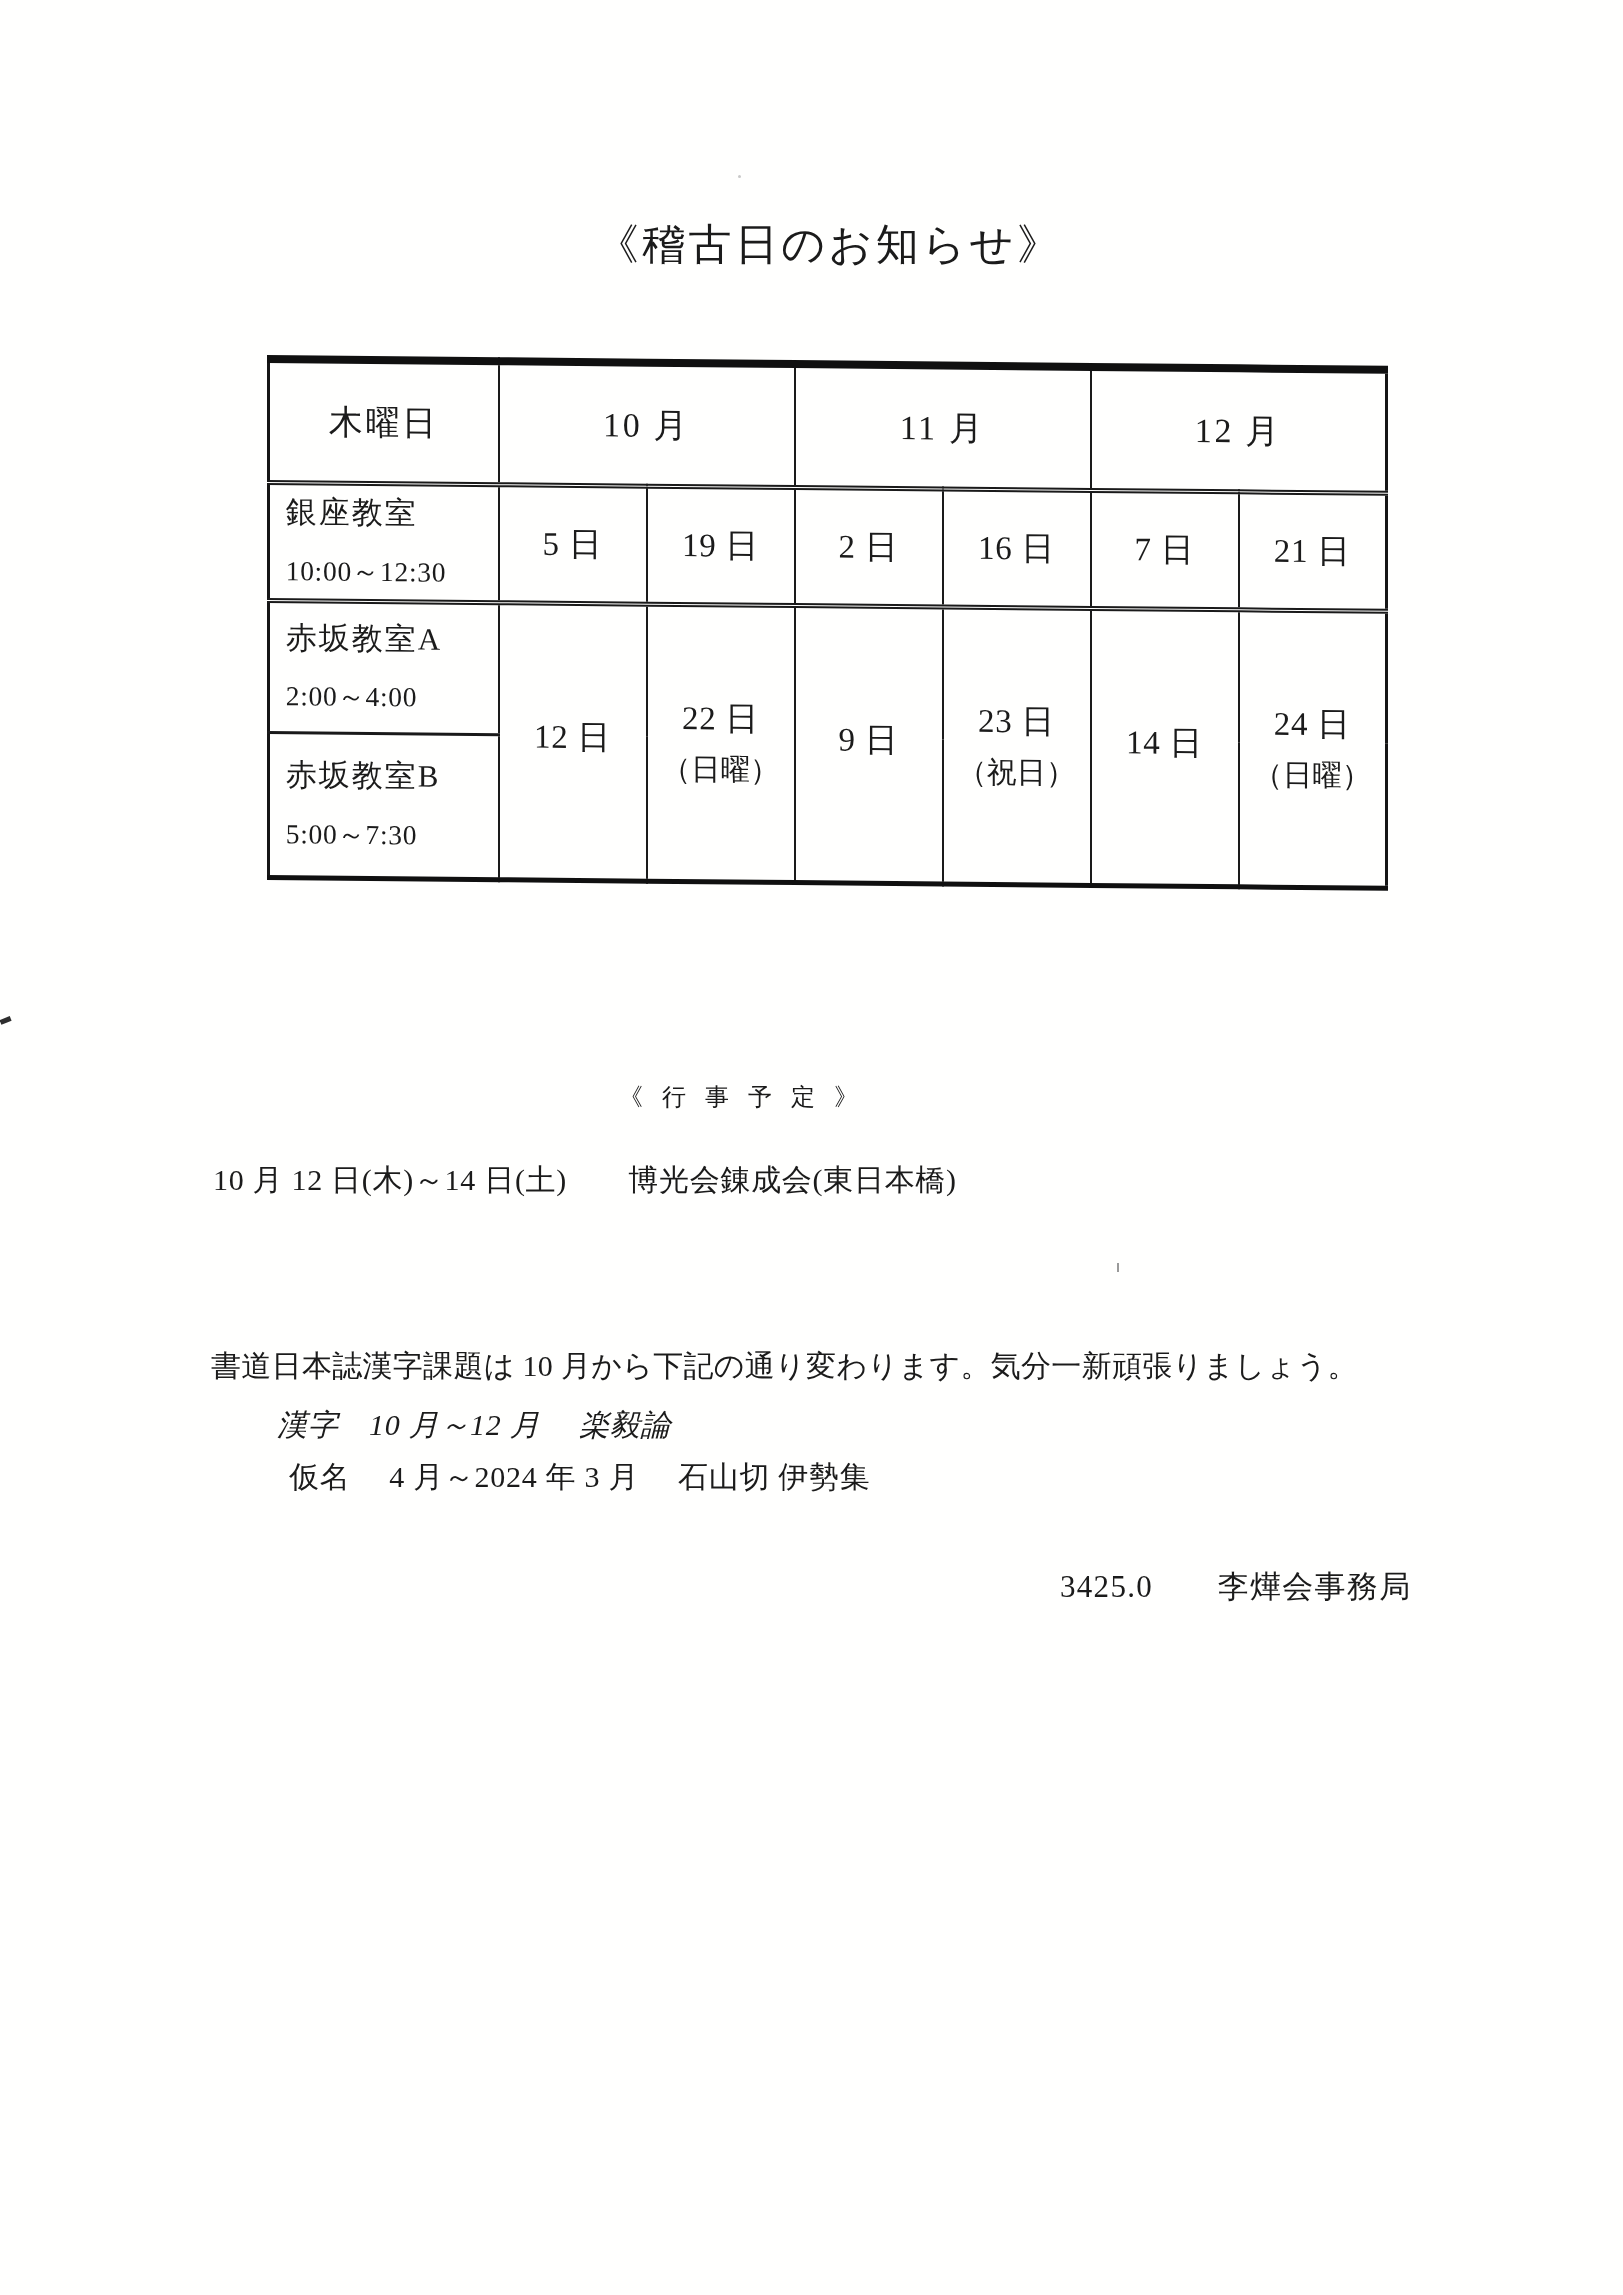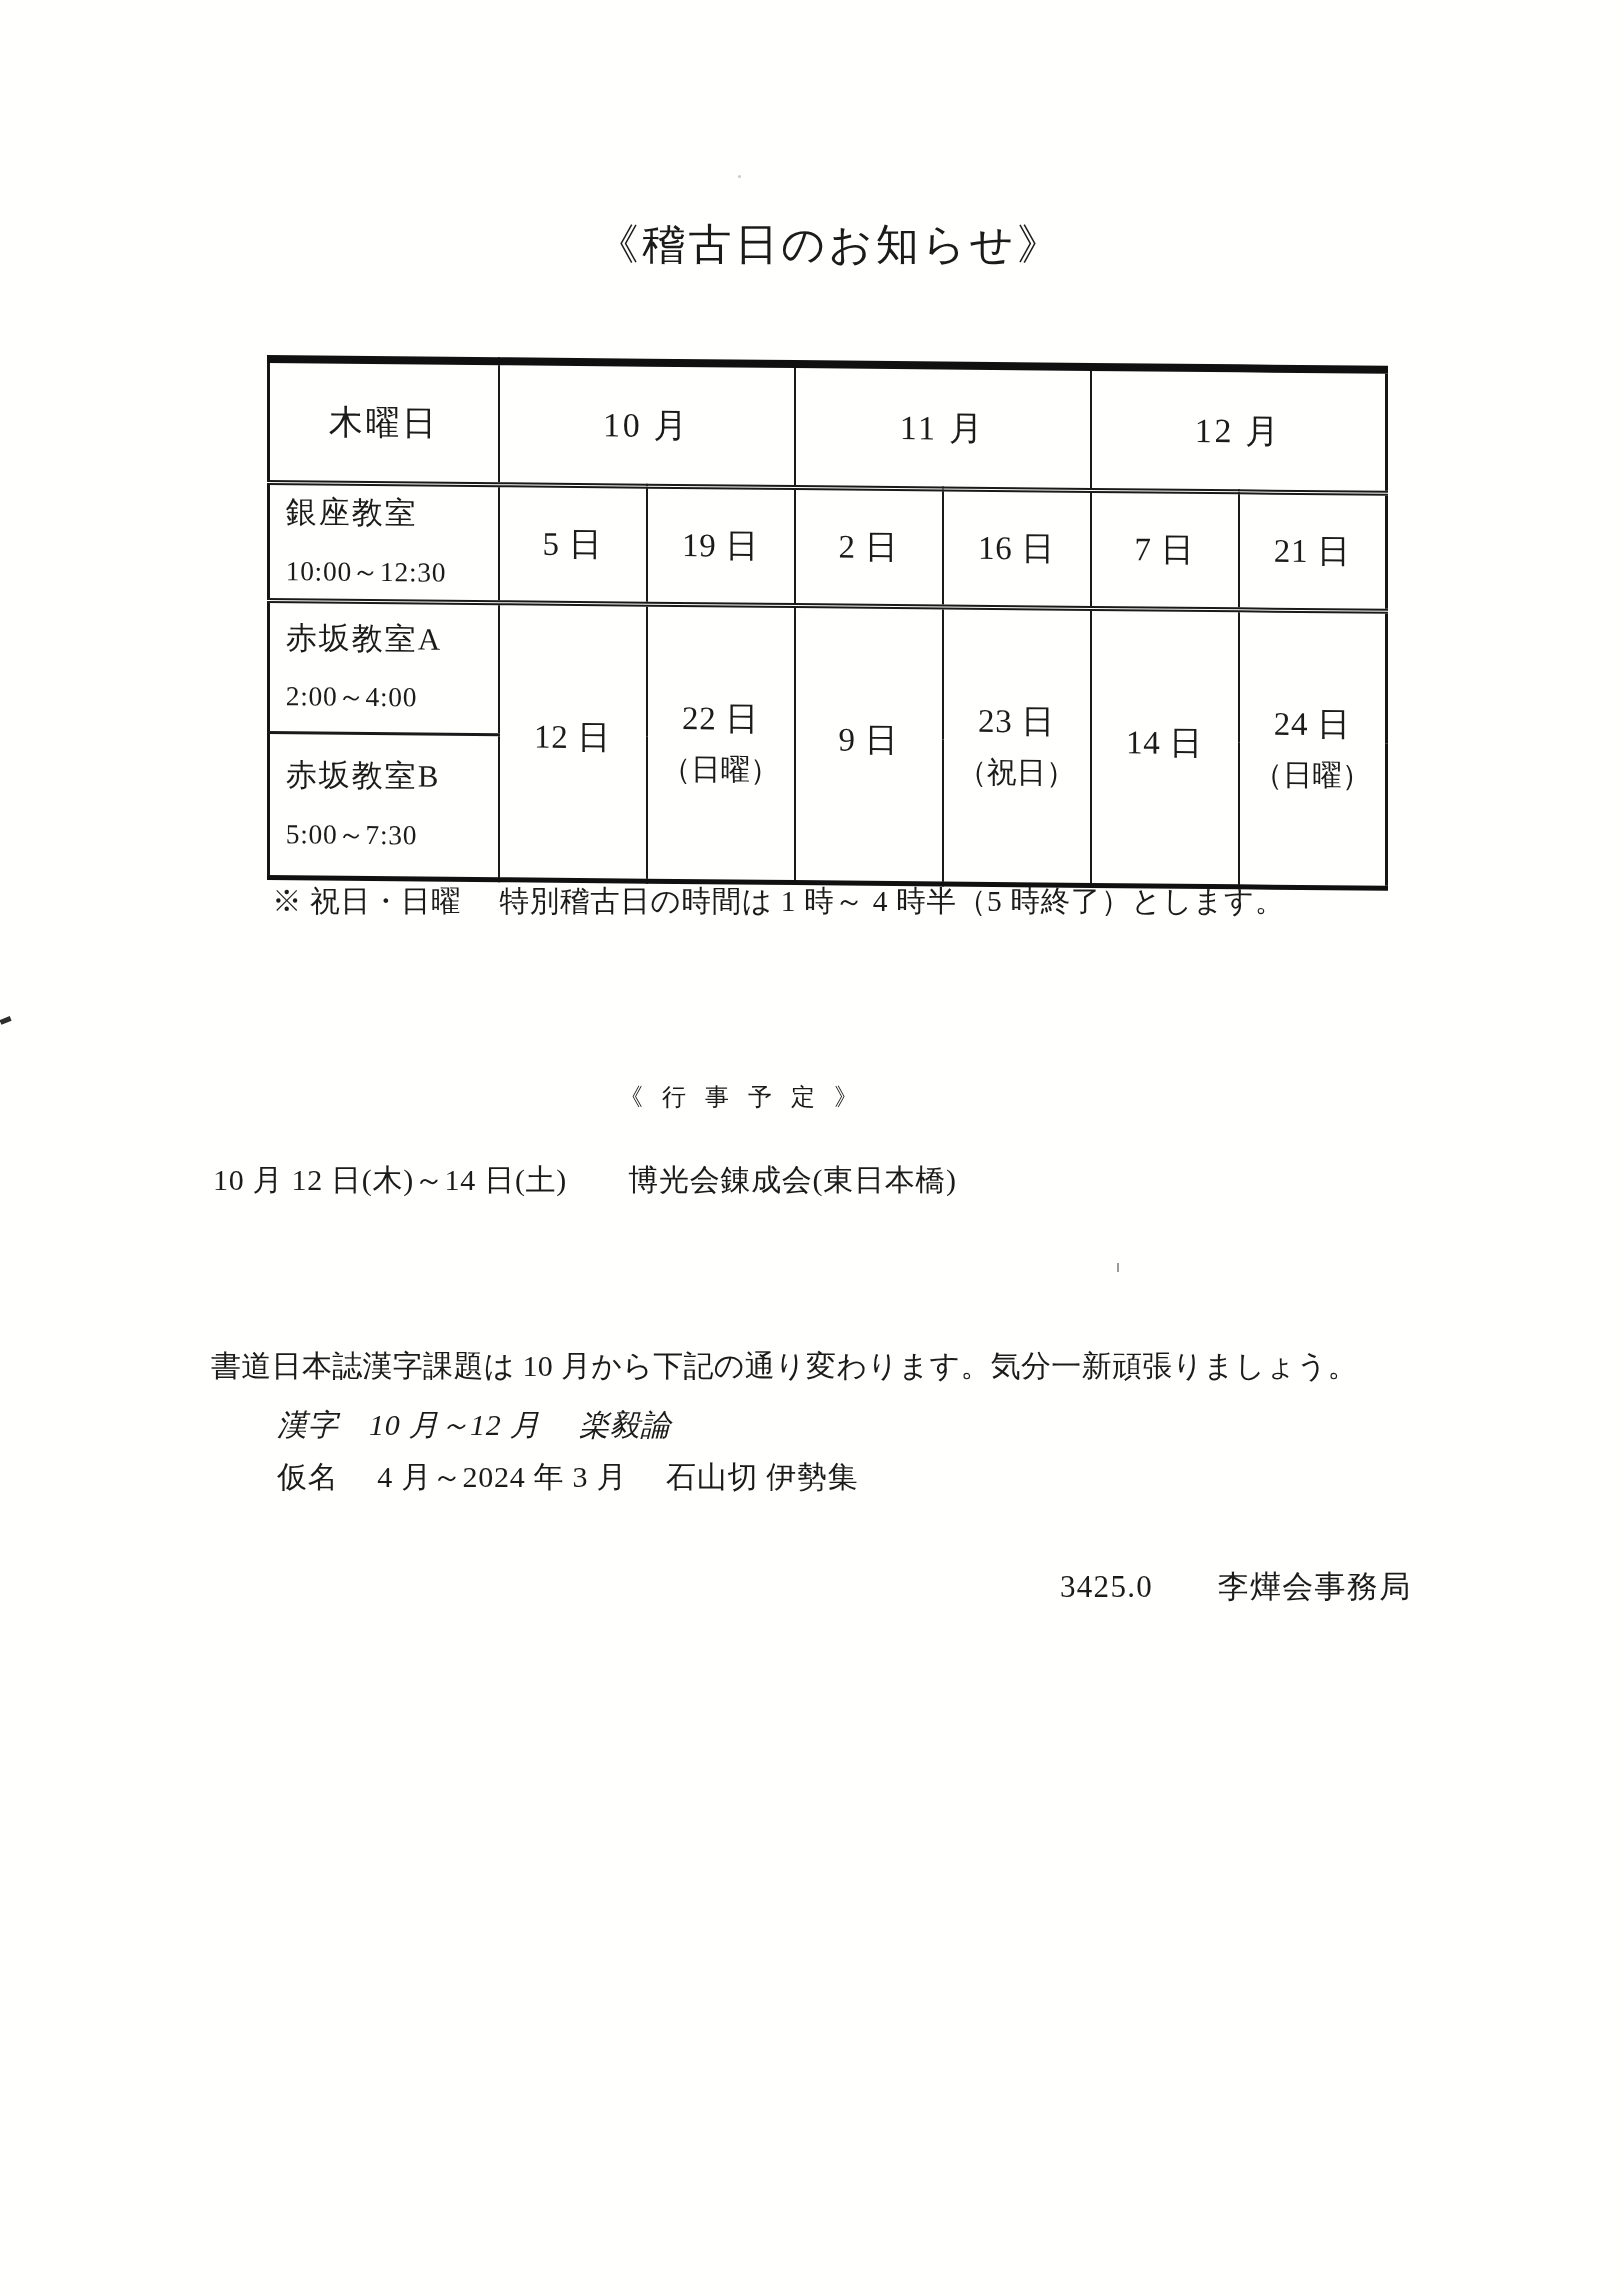--- a/index.html
+++ b/index.html
@@ -87,21 +87,21 @@
   
   .assign-intro {
     position:absolute; left:211px; top:1346px;
     font-size:30px; letter-spacing:0.3px; white-space:pre;text-align:center;
   }
   .assign-line {
     position:absolute; left:277px;
     font-size:30px; letter-spacing:0.7px; white-space:pre;
   }
   .assign-line.a1 { top:1405px;font-style:italic; }
-  .assign-line.a2 { top:1457px; }
+  .assign-line.a2 { top:1457px;margin-left:12px; }
   
   .signature {
     position:absolute; left:1060px; top:1566px;
     font-size:31px; letter-spacing:1.3px; white-space:pre;
   }
   
   .artifact { position:absolute; background:#444; }
   .art-dash { left:0; top:1018px; width:10.5px; height:4.6px; transform:rotate(-22deg); background:#2e2e2e; }
   .art-tick { left:1117px; top:1263px; width:2px; height:9.2px; background:#9a9a9a; }
   .art-dot  { left:738px; top:175px; width:3.3px; height:3.3px; border-radius:50%; background:#c9c9c9; }
@@ -182,21 +182,20 @@
             <div class="lbl">
               <span class="cls-name">赤坂教室B</span>
               <span class="cls-time">5:00～7:30</span>
             </div>
           </td>
         </tr>
       </tbody>
     </table>
   </div>
 
-  <div class="footnote">※ 祝日・日曜　 特別稽古日の時間は 1 時～ 4 時半（5 時終了）とします。</div>
 
   <div class="events-heading">《 行 事 予 定 》</div>
   <div class="event-line e1">10 月 12 日(木)～14 日(土)　　博光会錬成会(東日本橋)</div>
 
   <div class="assign-intro">書道日本誌漢字課題は 10 月から下記の通り変わります。気分一新頑張りましょう。</div>
   <div class="assign-line a1">漢字　10 月～12 月　 楽毅論</div>
   <div class="assign-line a2">仮名　 4 月～2024 年 3 月　 石山切 伊勢集</div>
 
   <div class="signature">3425.0　　李燁会事務局</div>
 

